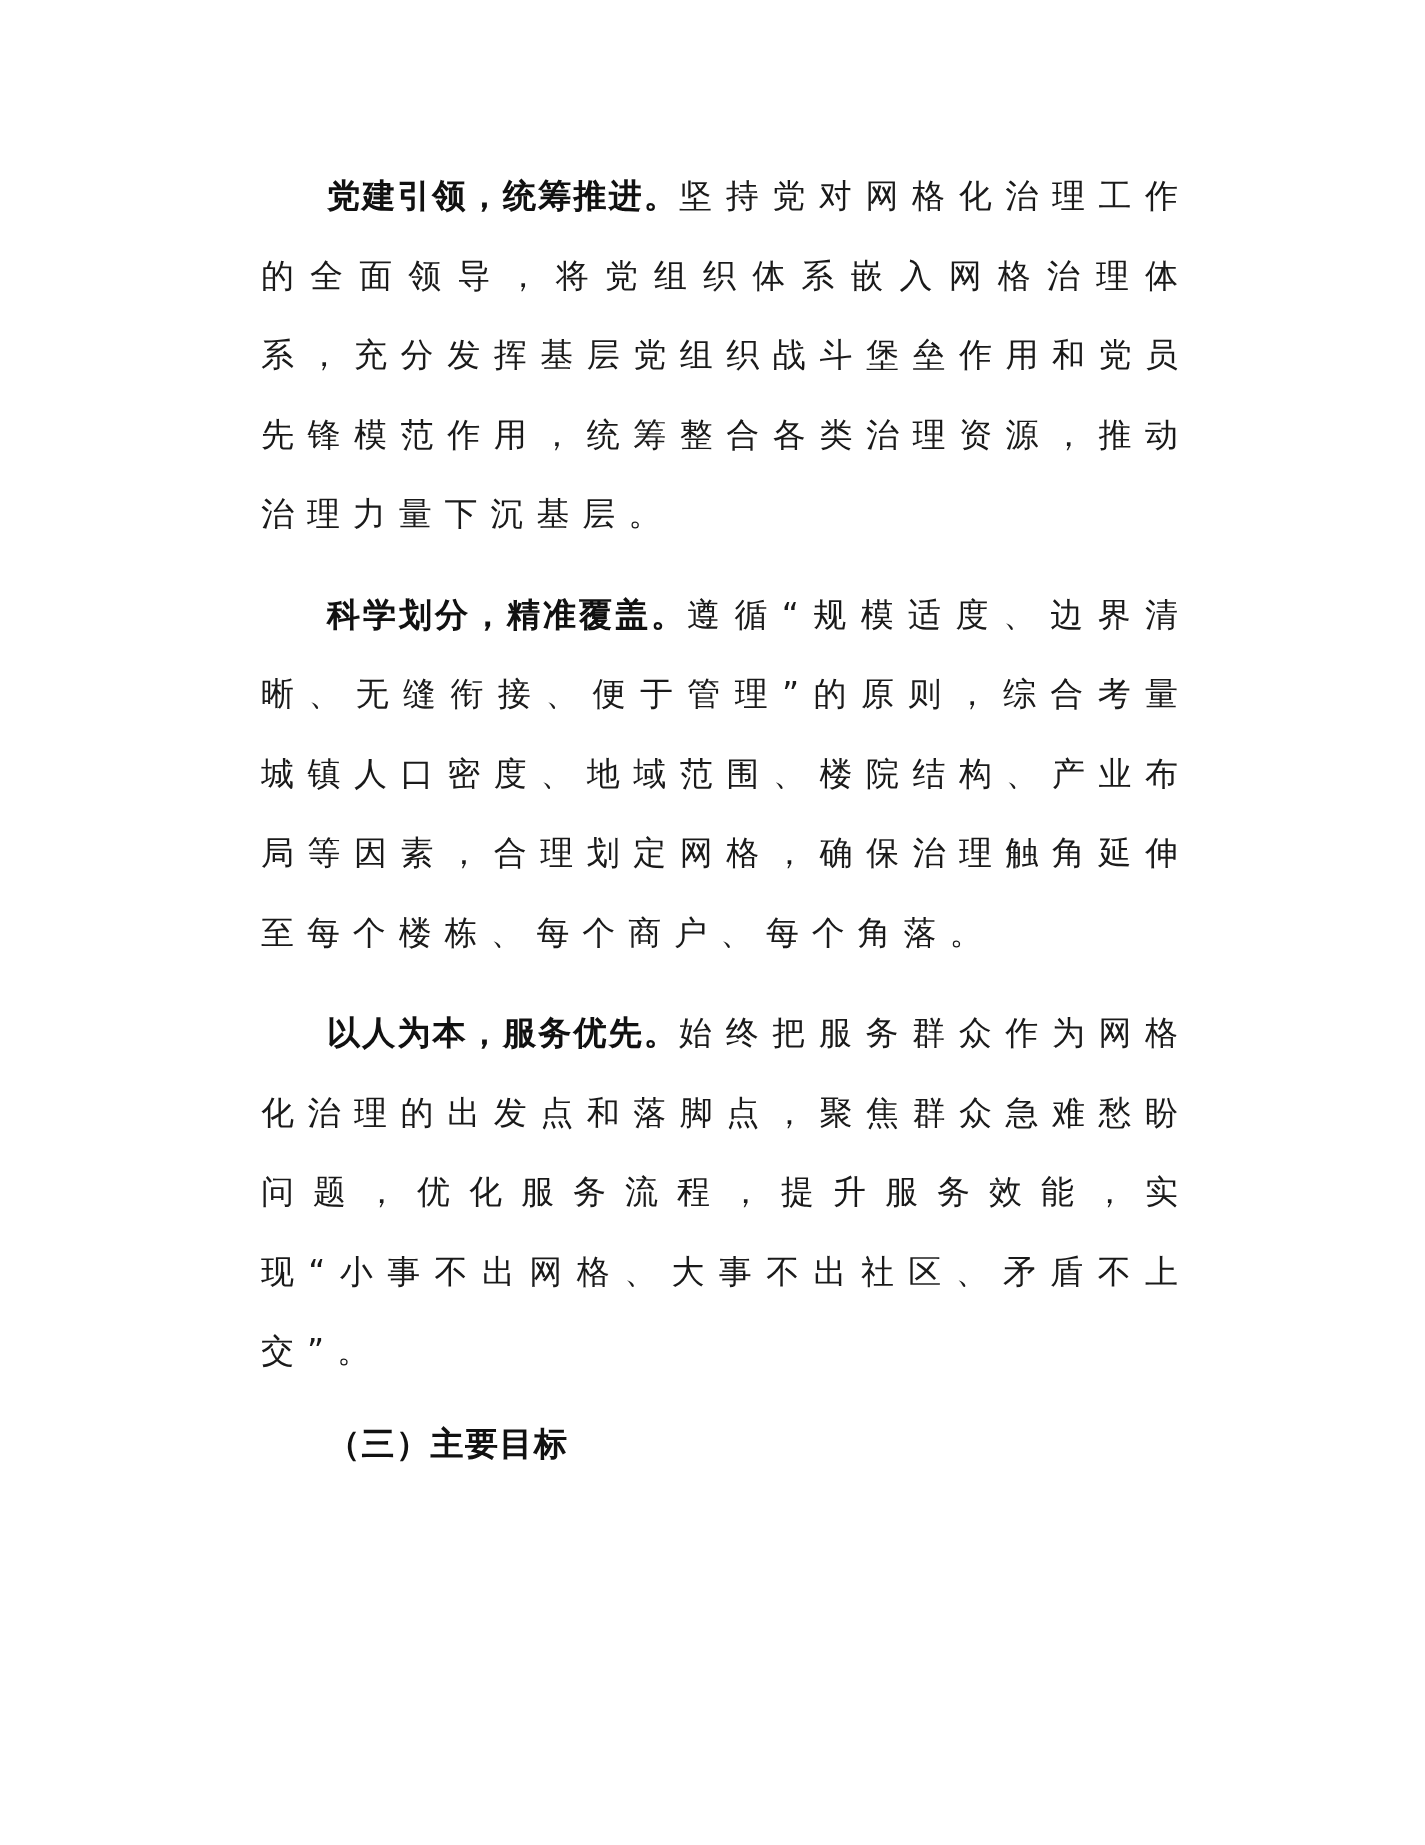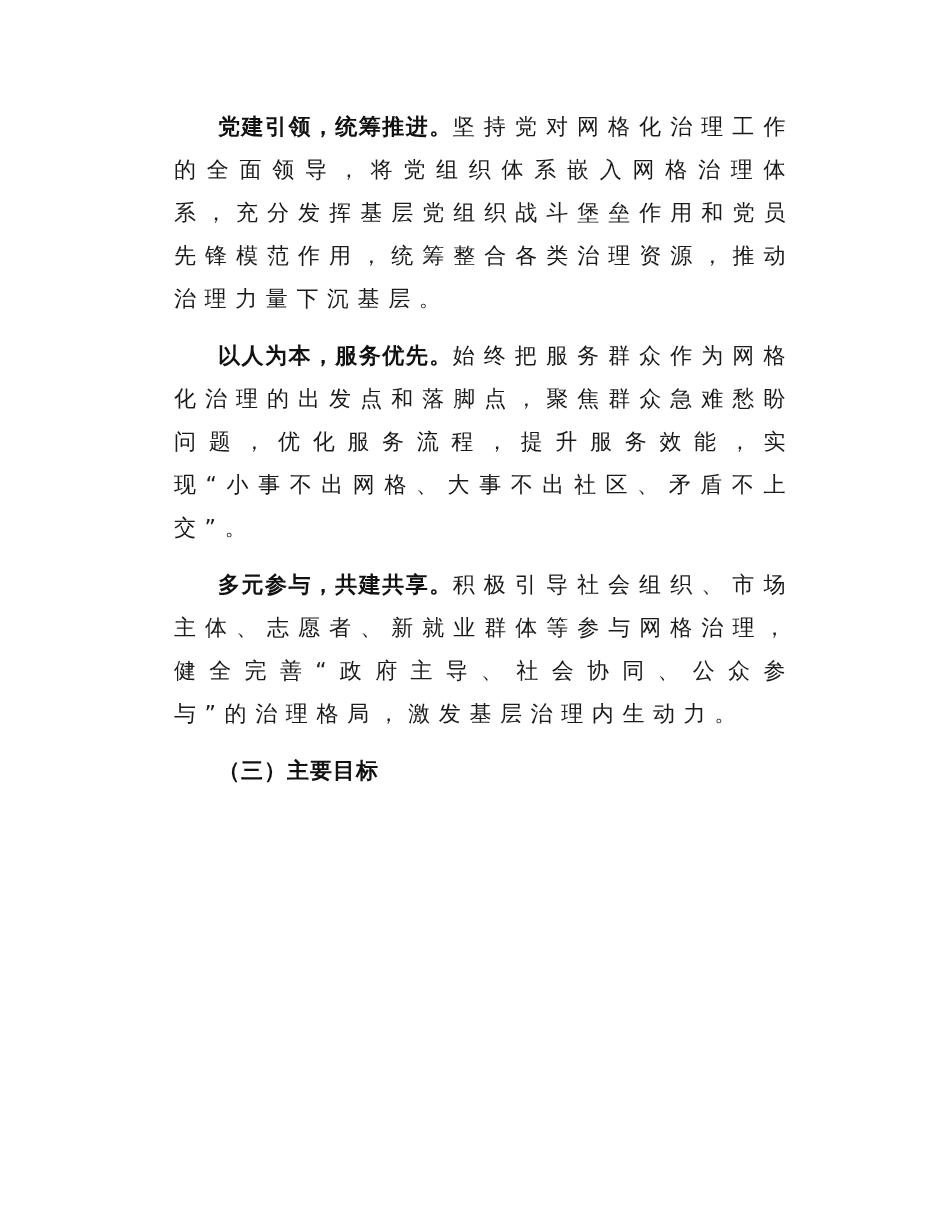--- a/index.html
+++ b/index.html
@@ -17,21 +17,21 @@
     }
     .page {
       position: absolute;
       left: 174px;
       top: 105px;
       width: 620px;
     }
     .para {
       margin: 0 0 14px 0;
       font-size: 22px;
-      line-height: 43px;
+      line-height: 53px;
       letter-spacing: 8.6px;
       text-align: justify;
       text-indent: 2em;
       word-break: break-all;
     }
     .para .lead {
       font-weight: bold;
       letter-spacing: 1px;
       color: #111111;
     }
@@ -48,21 +48,21 @@
       color: #111111;
     }
   </style>
 </head>
 <body>
 
 <div class="page">
 
   <p class="para"><span class="lead">党建引领，统筹推进。</span><span class="body">坚持党对网格化治理工作的全面领导，将党组织体系嵌入网格治理体系，充分发挥基层党组织战斗堡垒作用和党员先锋模范作用，统筹整合各类治理资源，推动治理力量下沉基层。</span></p>
 
+  <p class="para"><span class="lead">科学划分，精准覆盖。</span><span class="body">遵循“规模适度、边界清晰、无缝衔接、便于管理”的原则，综合考量城镇人口密度、地域范围、楼院结构、产业布局等因素，合理划定网格，确保治理触角延伸至每个楼栋、每个商户、每个角落。</span></p>
 
   <p class="para"><span class="lead">以人为本，服务优先。</span><span class="body">始终把服务群众作为网格化治理的出发点和落脚点，聚焦群众急难愁盼问题，优化服务流程，提升服务效能，实现“小事不出网格、大事不出社区、矛盾不上交”。</span></p>
 
 
-  <p class="para"><span class="lead">多元参与，共建共享。</span><span class="body">积极引导社会组织、市场主体、志愿者、新就业群体等参与网格治理，健全完善“政府主导、社会协同、公众参与”的治理格局，激发基层治理内生动力。</span></p>
 
   <h3 class="subheading">（三）主要目标</h3>
 
 </div>
 
 </body></html>

